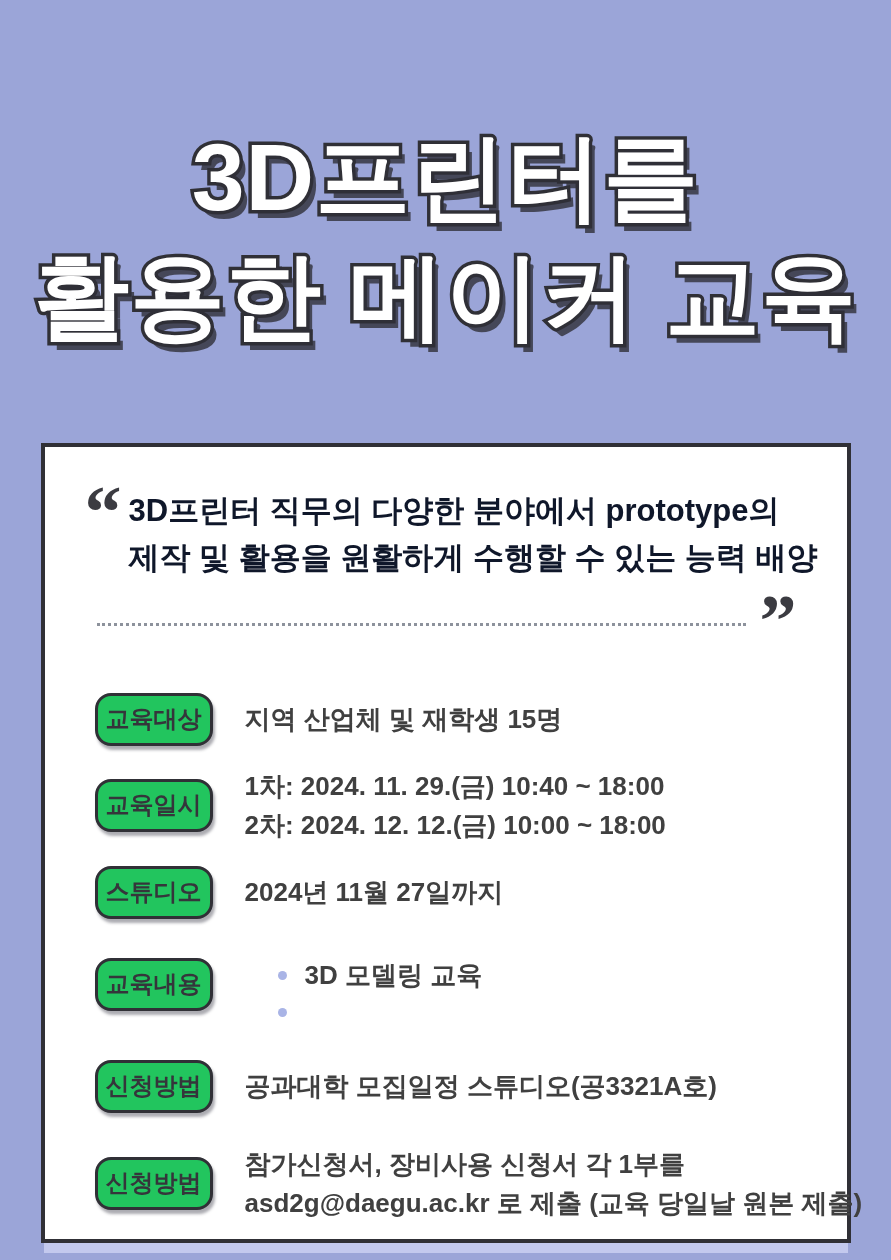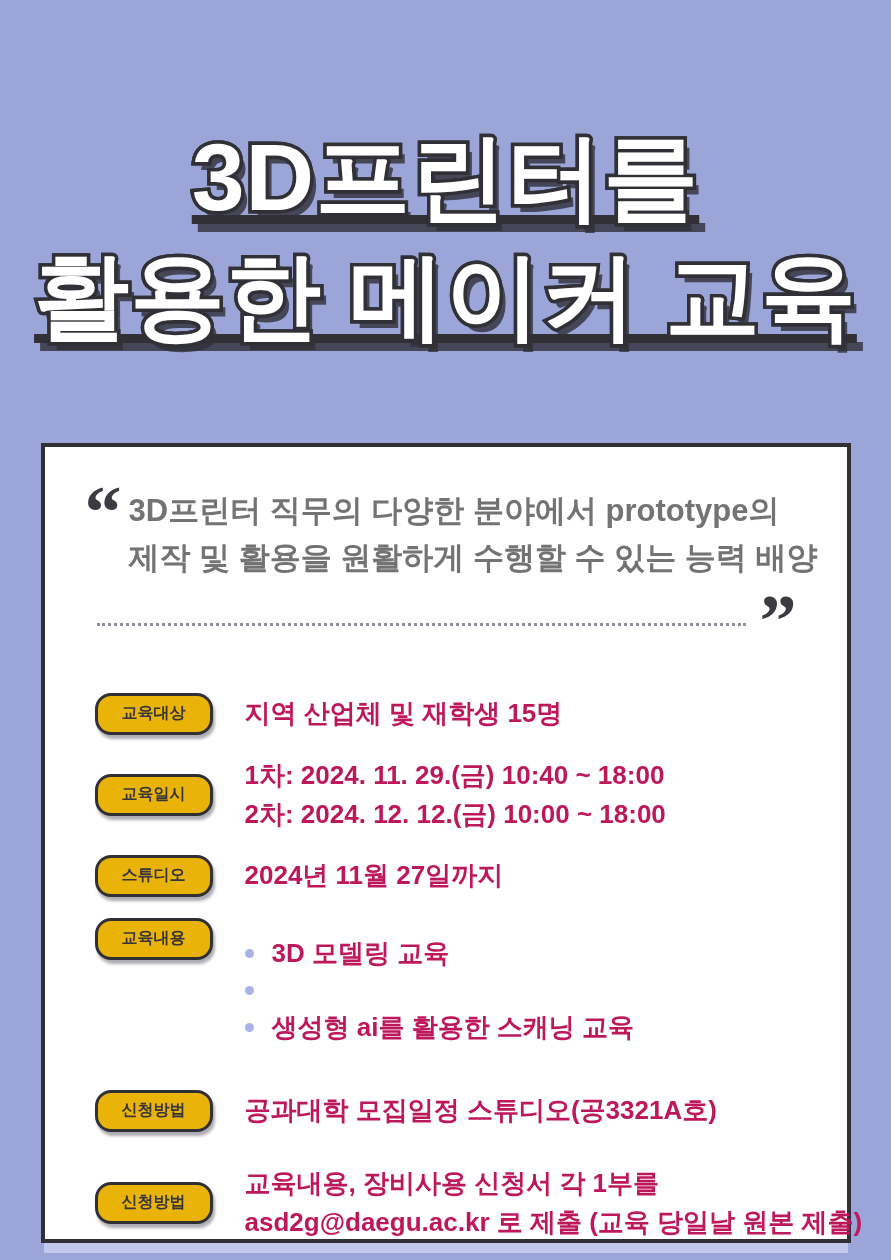--- a/index.html
+++ b/index.html
@@ -15,21 +15,20 @@
     padding-top: 54px;
     text-align: center;
     font-size: 95px;
     font-weight: 900;
     line-height: 1.26;
     letter-spacing: 1px;
     color: #ffffff;
     -webkit-text-stroke: 7px #303036;
     paint-order: stroke fill;
     text-shadow: 6px 8px 0 rgba(48,48,56,0.8);
-    text-decoration: underline;
   }
   .poster-title .title-line { display: block; white-space: nowrap; }
 
   
   .card {
     position: relative;
     box-sizing: border-box;
     width: 810px; height: 800px;
     margin: 86px auto 0;
     background: #ffffff;
@@ -41,55 +40,55 @@
   }
 
   
   .quote-head { position: relative; text-align: center; padding: 0 34px; }
   .quote-open {
     position: absolute; left: -10px; top: -12px;
     font-family: "Liberation Serif", serif;
     font-size: 74px; font-weight: bold; color: #3b3b41; line-height: 1;
   }
   .quote-line {
-    font-size: 31px; font-weight: 700; color: #737373; line-height: 1.52;
+    font-size: 31px; font-weight: 700; color: #0f172a; line-height: 1.52;
     white-space: nowrap;
   }
   .quote-bottom { display: flex; align-items: flex-end; margin-top: 20px; }
   .dotted-line {
     flex: 1 1 auto;
     border-bottom: 3px dotted #8d929c;
     margin: 0 4px 16px 2px;
     height: 0;
   }
   .quote-close {
     font-family: "Liberation Serif", serif;
     font-size: 74px; font-weight: bold; color: #3b3b41;
     line-height: 0.55; margin-left: 10px;
   }
 
   
   .rows { margin-top: 30px; }
   .row { display: flex; align-items: center; margin-top: 21px; }
-  .row.top-align { align-items: flex-start; }
+  .row.top-align { align-items: center; gap: 33px; }
   .badge {
     flex: 0 0 auto;
     width: 118px;
     box-sizing: border-box;
     padding: 7px 0 8px;
     text-align: center;
-    font-size: 16px; font-weight: 700; color: #35353b;
-    background: #eab308;
+    font-size: 24px; font-weight: 700; color: #35353b;
+    background: #22c55e;
     border: 3px solid #303036;
     border-radius: 16px;
     box-shadow: 2px 4px 3px rgba(70,70,85,0.45);
   }
   .row-content {
     margin-left: 32px;
-    font-size: 26px; font-weight: 700; color: #be185d;
+    font-size: 26px; font-weight: 700; color: #404040;
     line-height: 1.5;
   }
   .row-content .content-line { white-space: nowrap; }
   .bullet-list { margin-top: 16px; }
   .bullet-item { display: flex; align-items: center; margin-bottom: 13px; }
   .bullet-dot {
     width: 9px; height: 9px; border-radius: 50%;
     background: #a9b4e6; margin-right: 18px; flex: 0 0 auto;
   }
 
@@ -145,38 +144,34 @@
       <div class="row top-align">
         <div class="badge">교육내용</div>
         <div class="row-content bullet-list">
           <div class="bullet-item">
             <span class="bullet-dot"></span>
             <span class="content-line">3D 모델링 교육</span>
           </div>
           <div class="bullet-item">
             <span class="bullet-dot"></span>
           </div>
-          <div class="bullet-item">
-            <span class="bullet-dot"></span>
-            <span class="content-line">생성형 ai를 활용한 스캐닝 교육</span>
-          </div>
         </div>
       </div>
 
       <div class="row row-place">
         <div class="badge">신청방법</div>
         <div class="row-content">
           <div class="content-line">공과대학 모집일정 스튜디오(공3321A호)</div>
         </div>
       </div>
 
       <div class="row row-apply">
         <div class="badge">신청방법</div>
         <div class="row-content">
-          <div class="content-line">교육내용, 장비사용 신청서 각 1부를</div>
+          <div class="content-line">참가신청서, 장비사용 신청서 각 1부를</div>
           <div class="content-line">asd2g@daegu.ac.kr 로 제출 (교육 당일날 원본 제출)</div>
         </div>
       </div>
 
     </div>
 
   </div>
 </div>
 
 </body></html>

